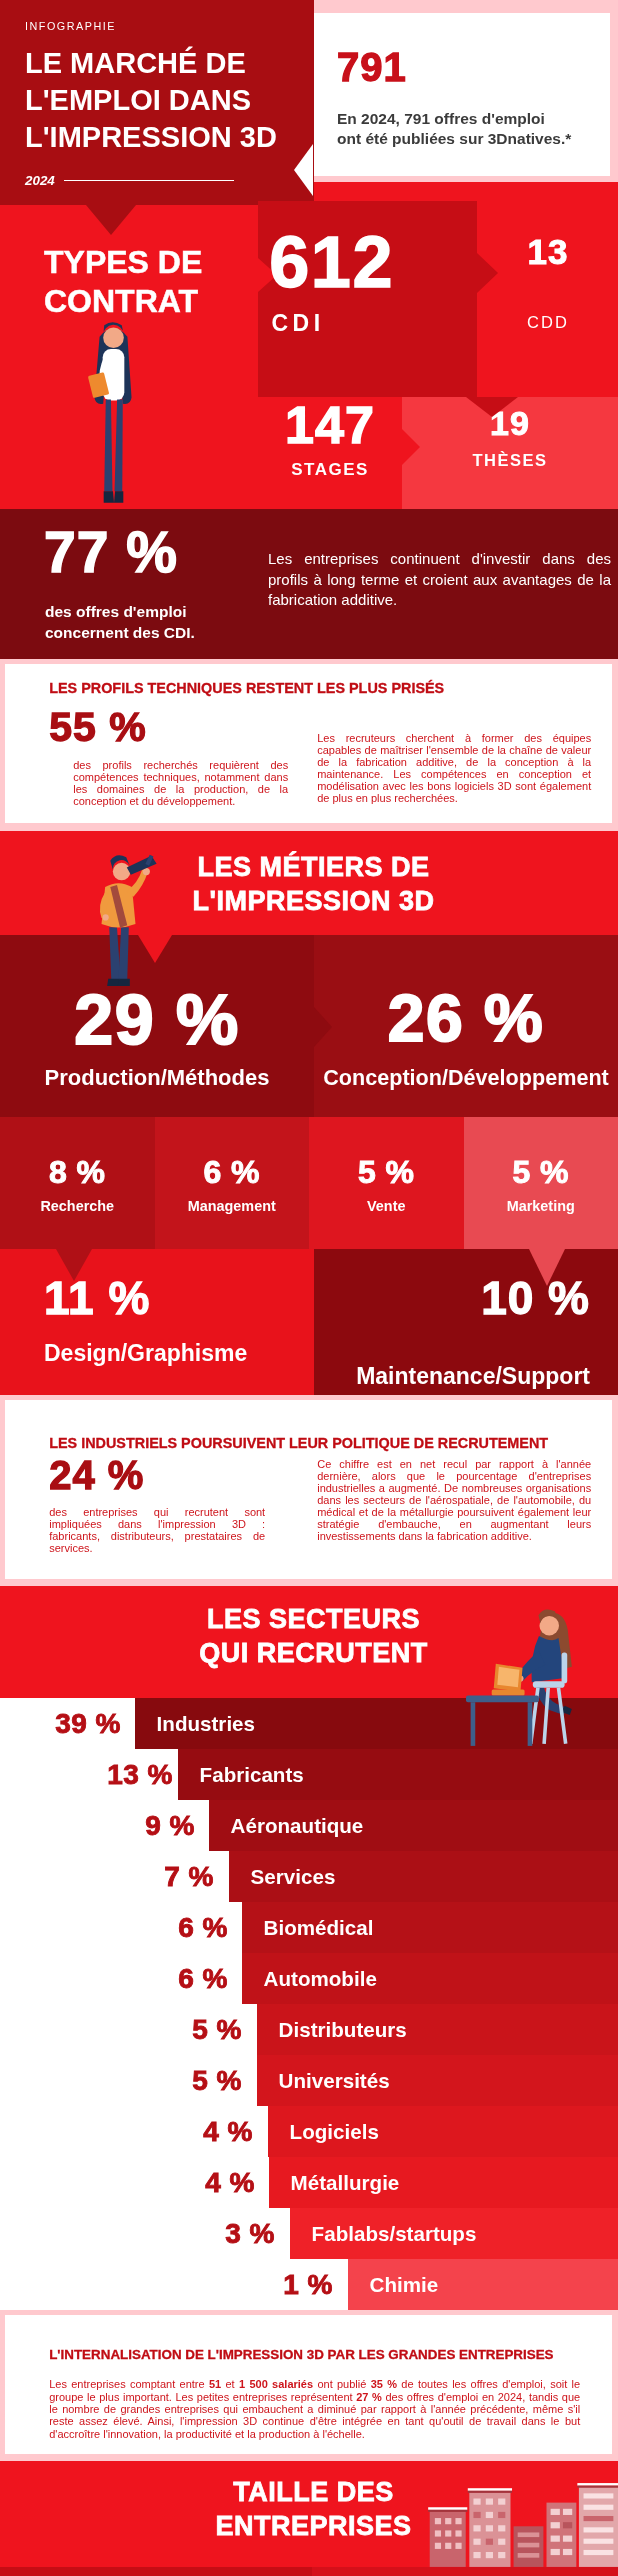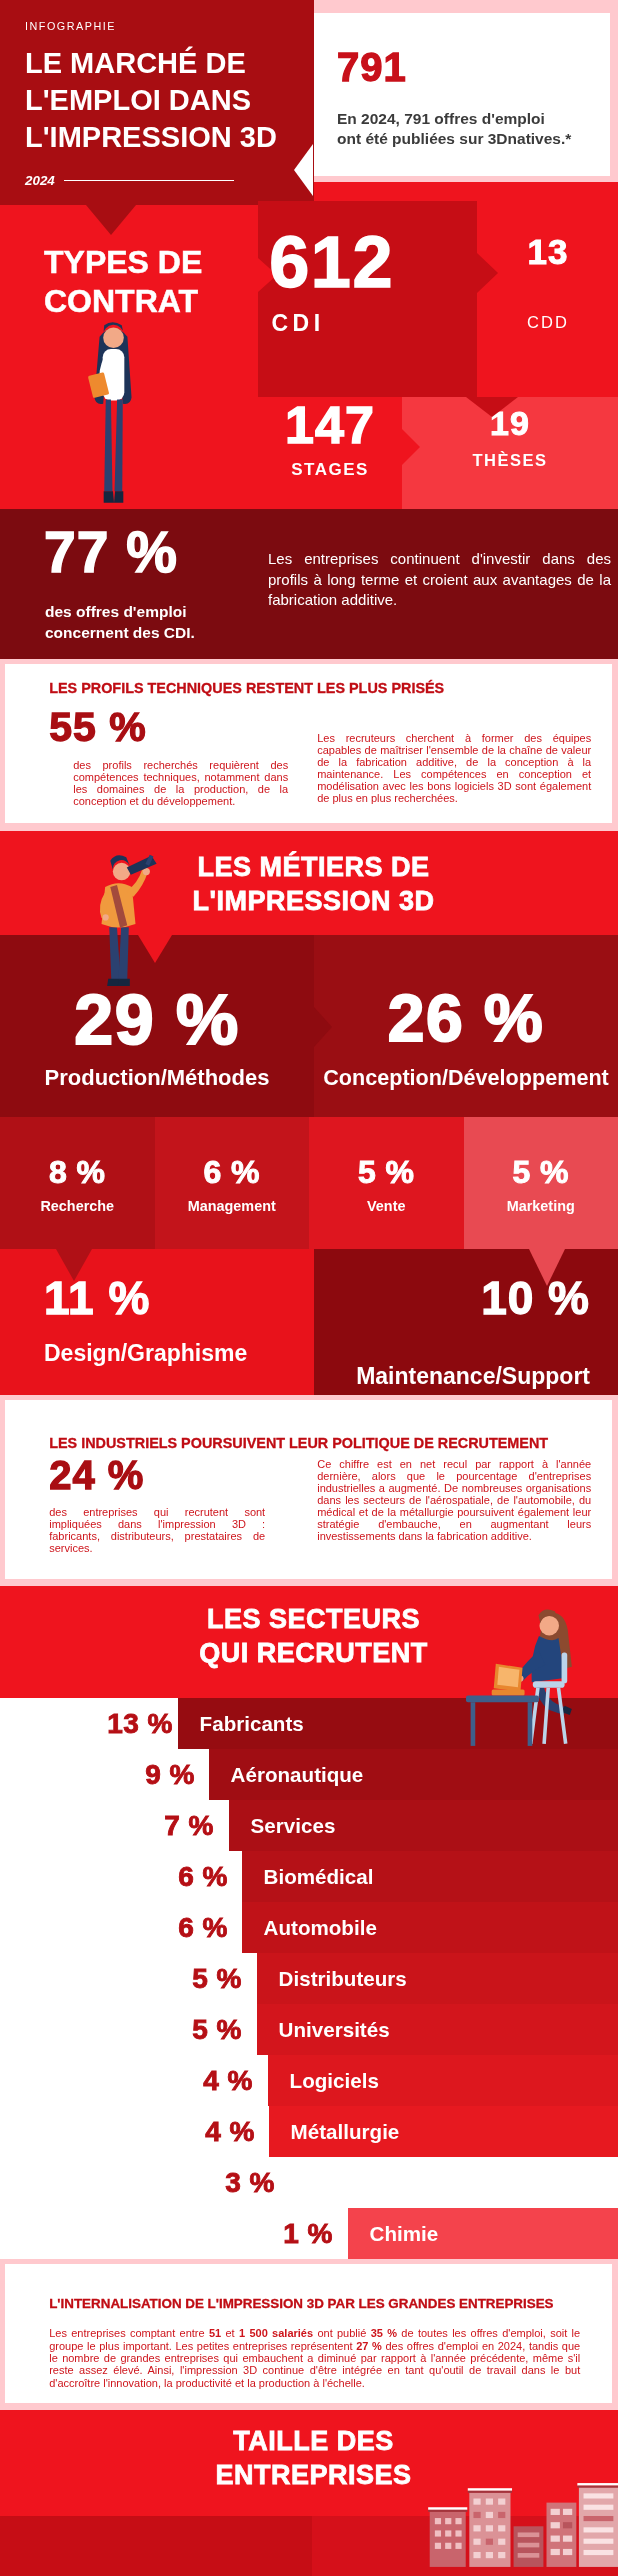--- a/index.html
+++ b/index.html
@@ -281,20 +281,26 @@
 
   <div class="s11">
     <div class="sec-title">
       <div>LES SECTEURS</div>
       <div>QUI RECRUTENT</div>
     </div>
   </div>
 
   <div class="s12">
     <div class="sector-row">
+      <div class="sector-pct" style="width: 121px;">39 %</div>
+      <div class="sector-bar" style="left: 135px; background: rgb(135, 10, 14);">
+          <span>Industries</span>
+        </div>
+    </div>
+    <div class="sector-row">
       <div class="sector-pct" style="width: 163px; margin-left: 10px;">13 %</div>
       <div class="sector-bar" style="left: 178px; background: rgb(150, 12, 17);">
           <span>Fabricants</span>
         </div>
     </div>
     <div class="sector-row">
       <div class="sector-pct" style="width: 195px;">9 %</div>
       <div class="sector-bar" style="left: 209px; background: rgb(160, 13, 19);">
           <span>Aéronautique</span>
         </div>
@@ -336,20 +342,23 @@
         </div>
     </div>
     <div class="sector-row">
       <div class="sector-pct" style="width: 255px;">4 %</div>
       <div class="sector-bar" style="left: 269px; background: rgb(231, 25, 32);">
           <span>Métallurgie</span>
         </div>
     </div>
     <div class="sector-row">
       <div class="sector-pct" style="width: 275px;">3 %</div>
+      <div class="sector-bar" style="left: 290px; background: rgb(239, 33, 40);">
+          <span>Fablabs/startups</span>
+        </div>
     </div>
     <div class="sector-row">
       <div class="sector-pct" style="width: 333px;">1 %</div>
       <div class="sector-bar" style="left: 348px; background: rgb(244, 67, 76);">
           <span>Chimie</span>
         </div>
     </div>
   </div>
 
   <div class="pinkband s13">

